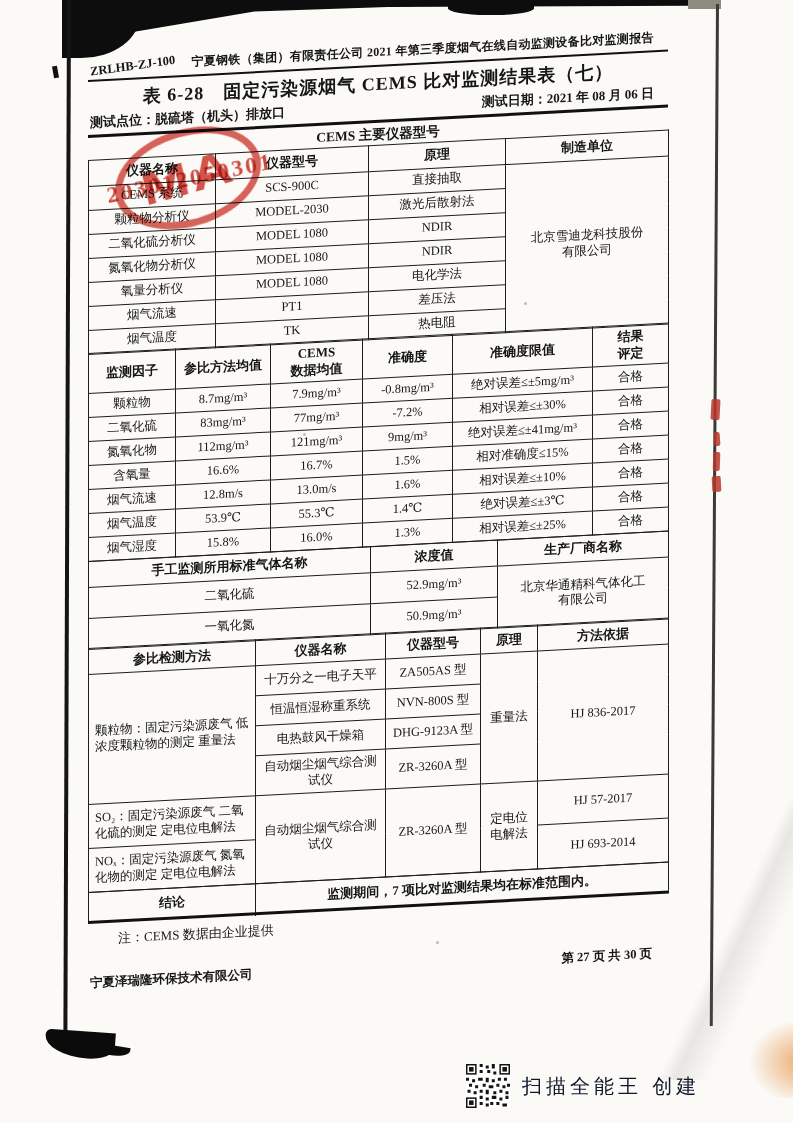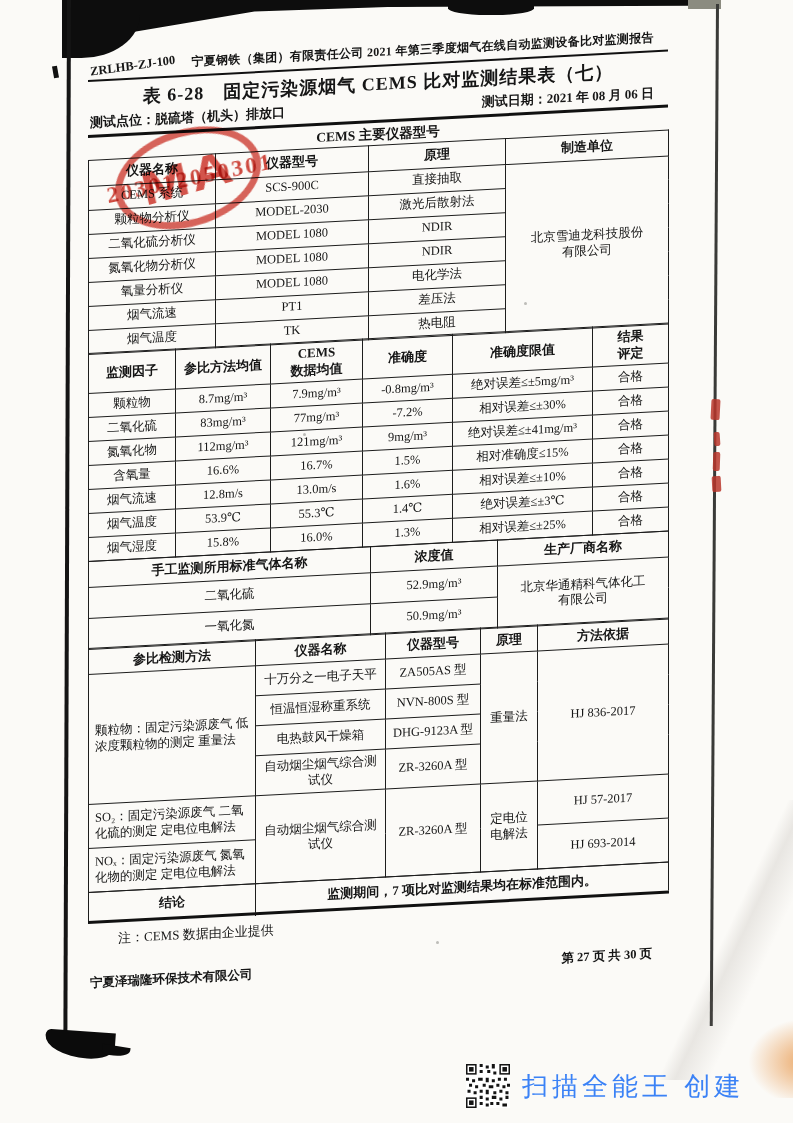--- a/index.html
+++ b/index.html
@@ -64,21 +64,21 @@
            display:flex; align-items:center; justify-content:center;
            mix-blend-mode:multiply; filter:blur(.3px); }
   .stamp-ma { font-size:46px; font-weight:bold; color:rgba(201,48,37,.82);
               transform:scaleX(1.25); letter-spacing:2px; font-family:"Liberation Sans","DejaVu Sans",sans-serif; }
   .stamp-num { position:absolute; left:18px; top:121px; font-size:23px; font-weight:bold;
                color:rgba(198,42,30,.85); transform:rotate(-9deg); letter-spacing:2.5px;
                white-space:nowrap; mix-blend-mode:multiply; filter:blur(.2px); }
 
   
   .watermark { position:absolute; left:466px; top:1064px; display:flex; align-items:center; gap:12px; }
-  .wm-text { font-size:26px; color:#3b82f6; letter-spacing:4px; font-family:"DejaVu Sans","Liberation Sans",sans-serif; }
+  .wm-text { font-size:20px; color:#0f172a; letter-spacing:4px; font-family:"DejaVu Sans","Liberation Sans",sans-serif; }
 </style>
 </head>
 <body>
 
 <div class="scene">
 
   <div class="top-band-thin"></div>
   <div class="top-band-left"></div>
   <div class="top-corner"></div>
   <div class="top-bump"></div>

